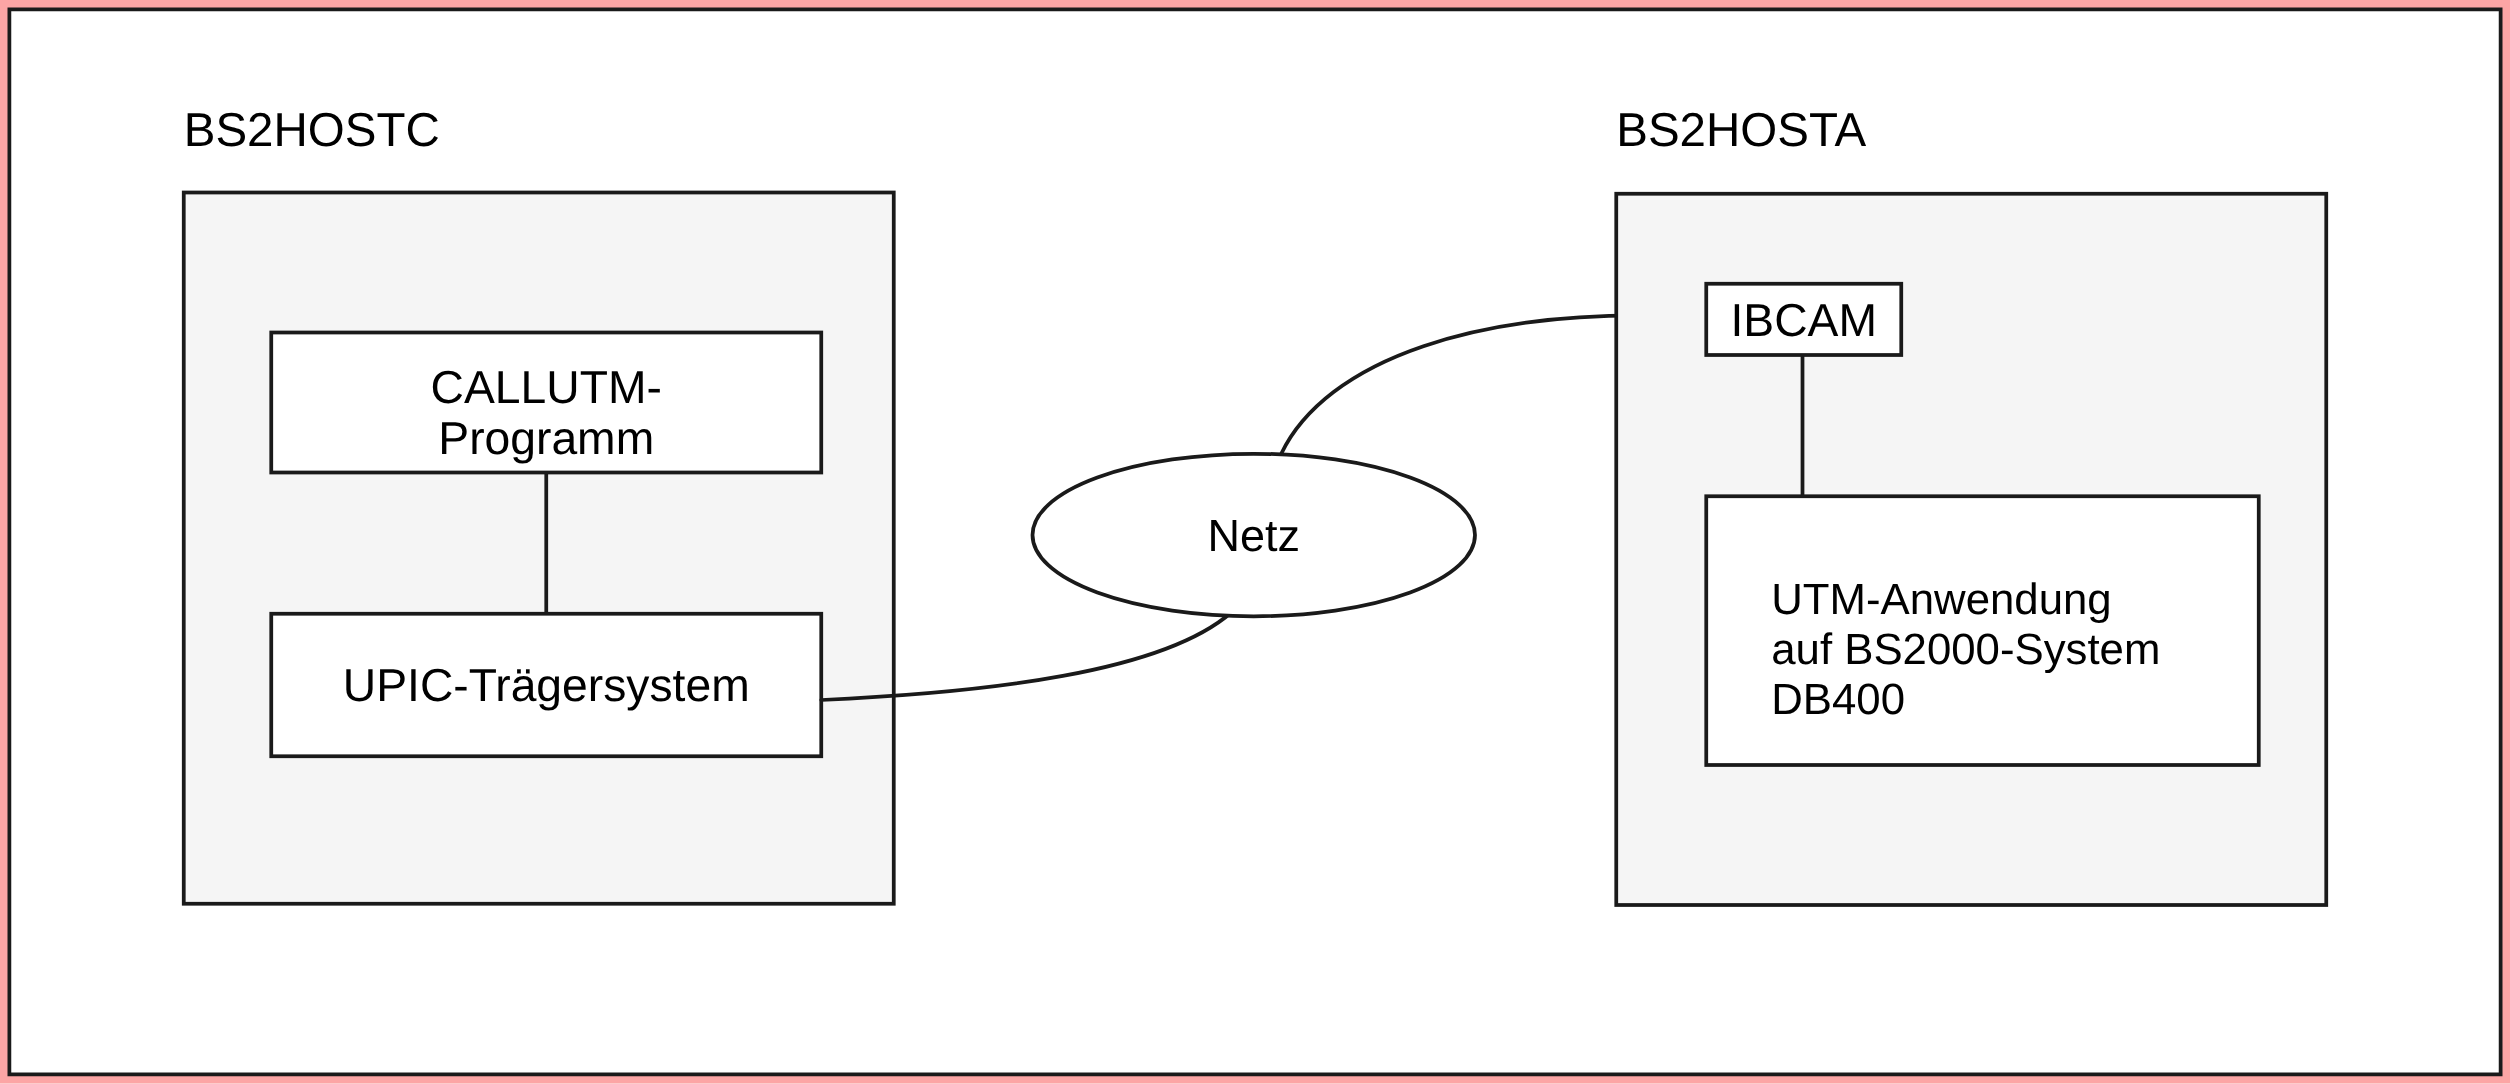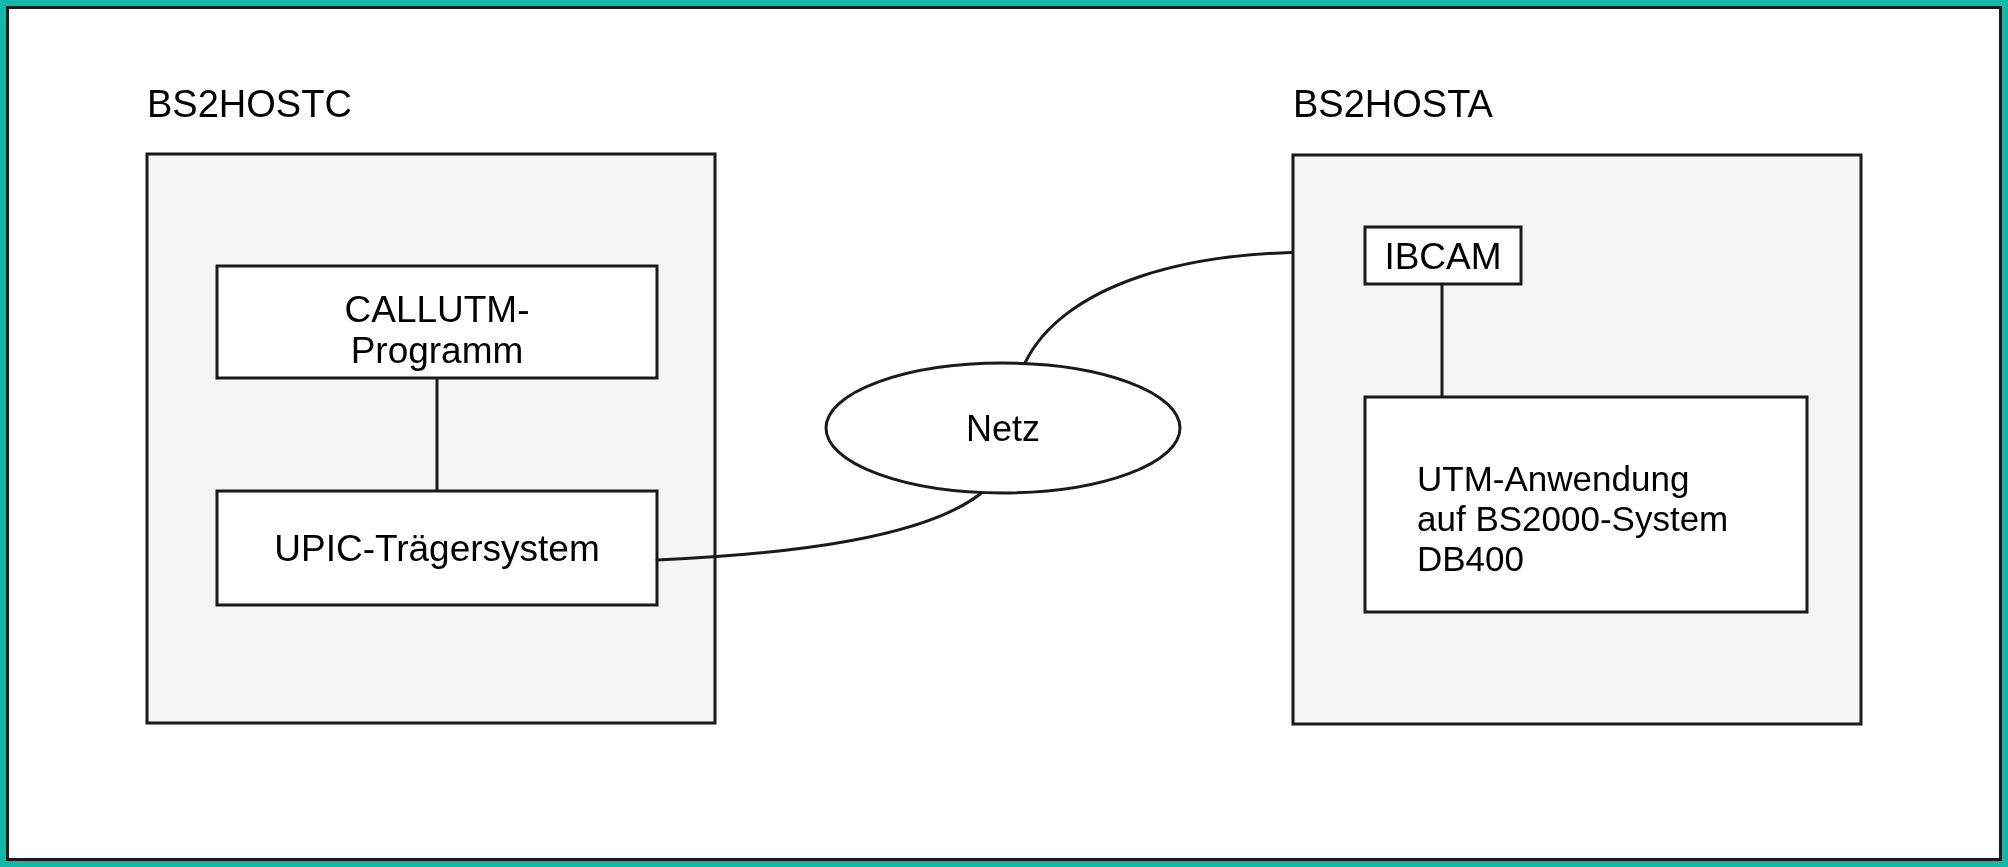--- a/index.html
+++ b/index.html
@@ -8,21 +8,21 @@
     padding: 0;
     background: #ffffff;
   }
   body {
     font-family: "Liberation Sans", sans-serif;
   }
   #diagram-root {
     position: relative;
     width: 2008px;
     height: 867px;
-    background: #14b8a6;
+    background: #fca5a5;
     overflow: hidden;
   }
   #diagram-svg {
     position: absolute;
     left: 0;
     top: 0;
     width: 2008px;
     height: 867px;
     display: block;
   }

